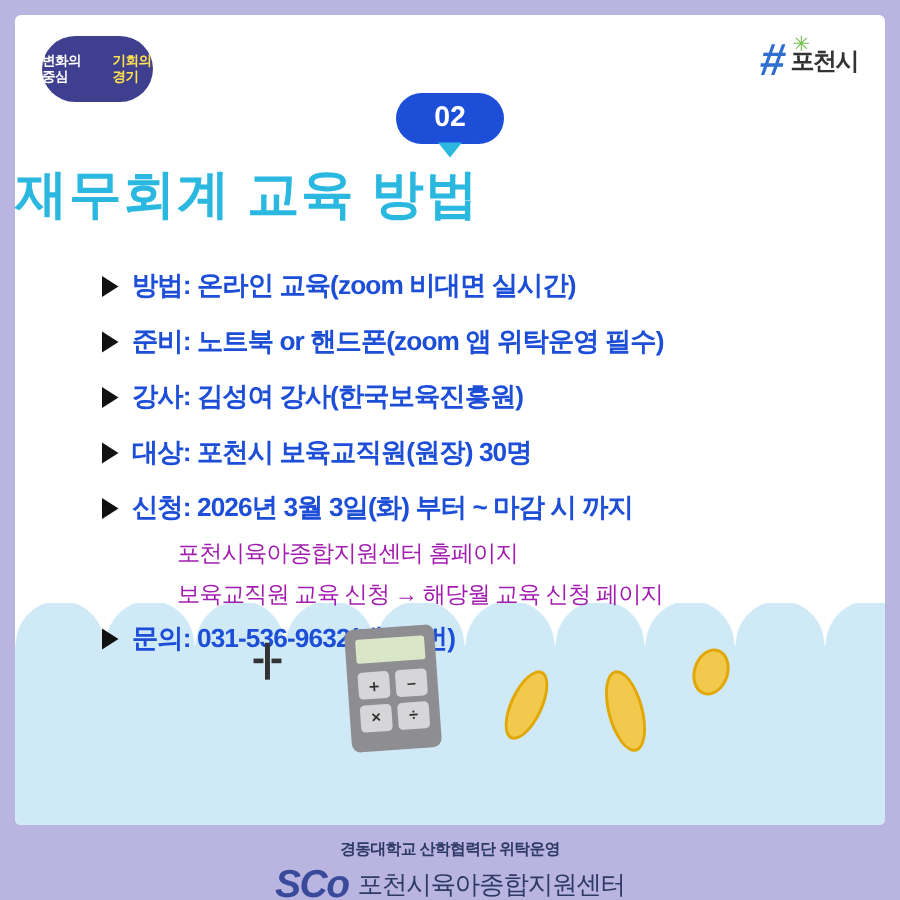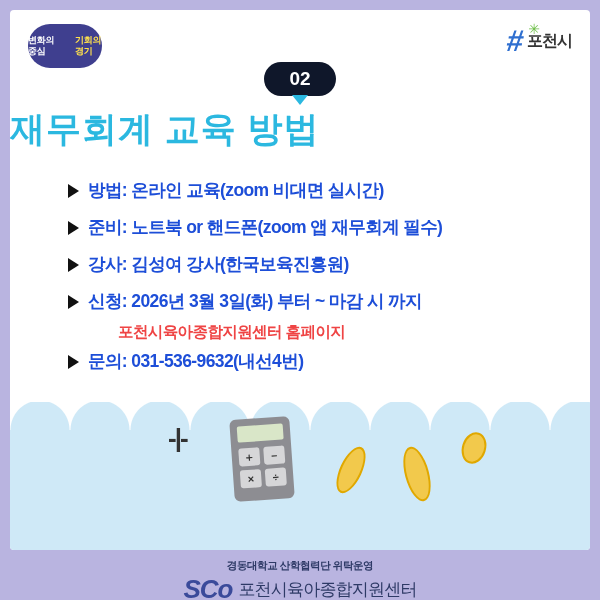--- a/index.html
+++ b/index.html
@@ -116,21 +116,21 @@
   }
 
   
   .badge {
     position: absolute;
     left: 50%;
     top: 52px;
     transform: translateX(-50%);
     width: 72px;
     height: 34px;
-    background: #0f172a;
+    background: #1d4ed8;
     border-radius: 17px;
     color: #ffffff;
     font-size: 19px;
     font-weight: bold;
     display: flex;
     align-items: center;
     justify-content: center;
   }
   .badge::after {
     content: "";
@@ -185,22 +185,22 @@
     border-top: 7px solid transparent;
     border-bottom: 7px solid transparent;
     border-left: 11px solid #111111;
     margin-right: 9px;
     position: relative;
     top: 2px;
   }
   .sub {
     margin: 0 0 6px 50px;
     font-size: 15.5px;
-    font-weight: bold;
-    color: #ef4444;
+    font-weight: normal;
+    color: #a21caf;
     letter-spacing: -0.6px;
   }
   .sub.first { margin-top: -4px; }
 
   
   .calc {
     position: absolute;
     left: 222px;
     bottom: 50px;
     width: 60px;
@@ -324,32 +324,37 @@
 
     <div class="title">재무회계 교육 방법</div>
 
     <div class="list">
       <div class="row">
         <span class="tri"></span>
         <span>방법: 온라인 교육(zoom 비대면 실시간)</span>
       </div>
       <div class="row">
         <span class="tri"></span>
-        <span>준비: 노트북 or 핸드폰(zoom 앱 재무회계 필수)</span>
+        <span>준비: 노트북 or 핸드폰(zoom 앱 위탁운영 필수)</span>
       </div>
       <div class="row">
         <span class="tri"></span>
         <span>강사: 김성여 강사(한국보육진흥원)</span>
       </div>
       <div class="row">
         <span class="tri"></span>
+        <span>대상: 포천시 보육교직원(원장) 30명</span>
+      </div>
+      <div class="row">
+        <span class="tri"></span>
         <span>신청: 2026년 3월 3일(화) 부터 ~ 마감 시 까지</span>
       </div>
 
       <div class="sub first">포천시육아종합지원센터 홈페이지</div>
+      <div class="sub">보육교직원 교육 신청 → 해당월 교육 신청 페이지</div>
 
       <div class="row">
         <span class="tri"></span>
         <span>문의: 031-536-9632(내선4번)</span>
       </div>
     </div>
 
     <div class="mark">-|-</div>
 
     <div class="calc">

